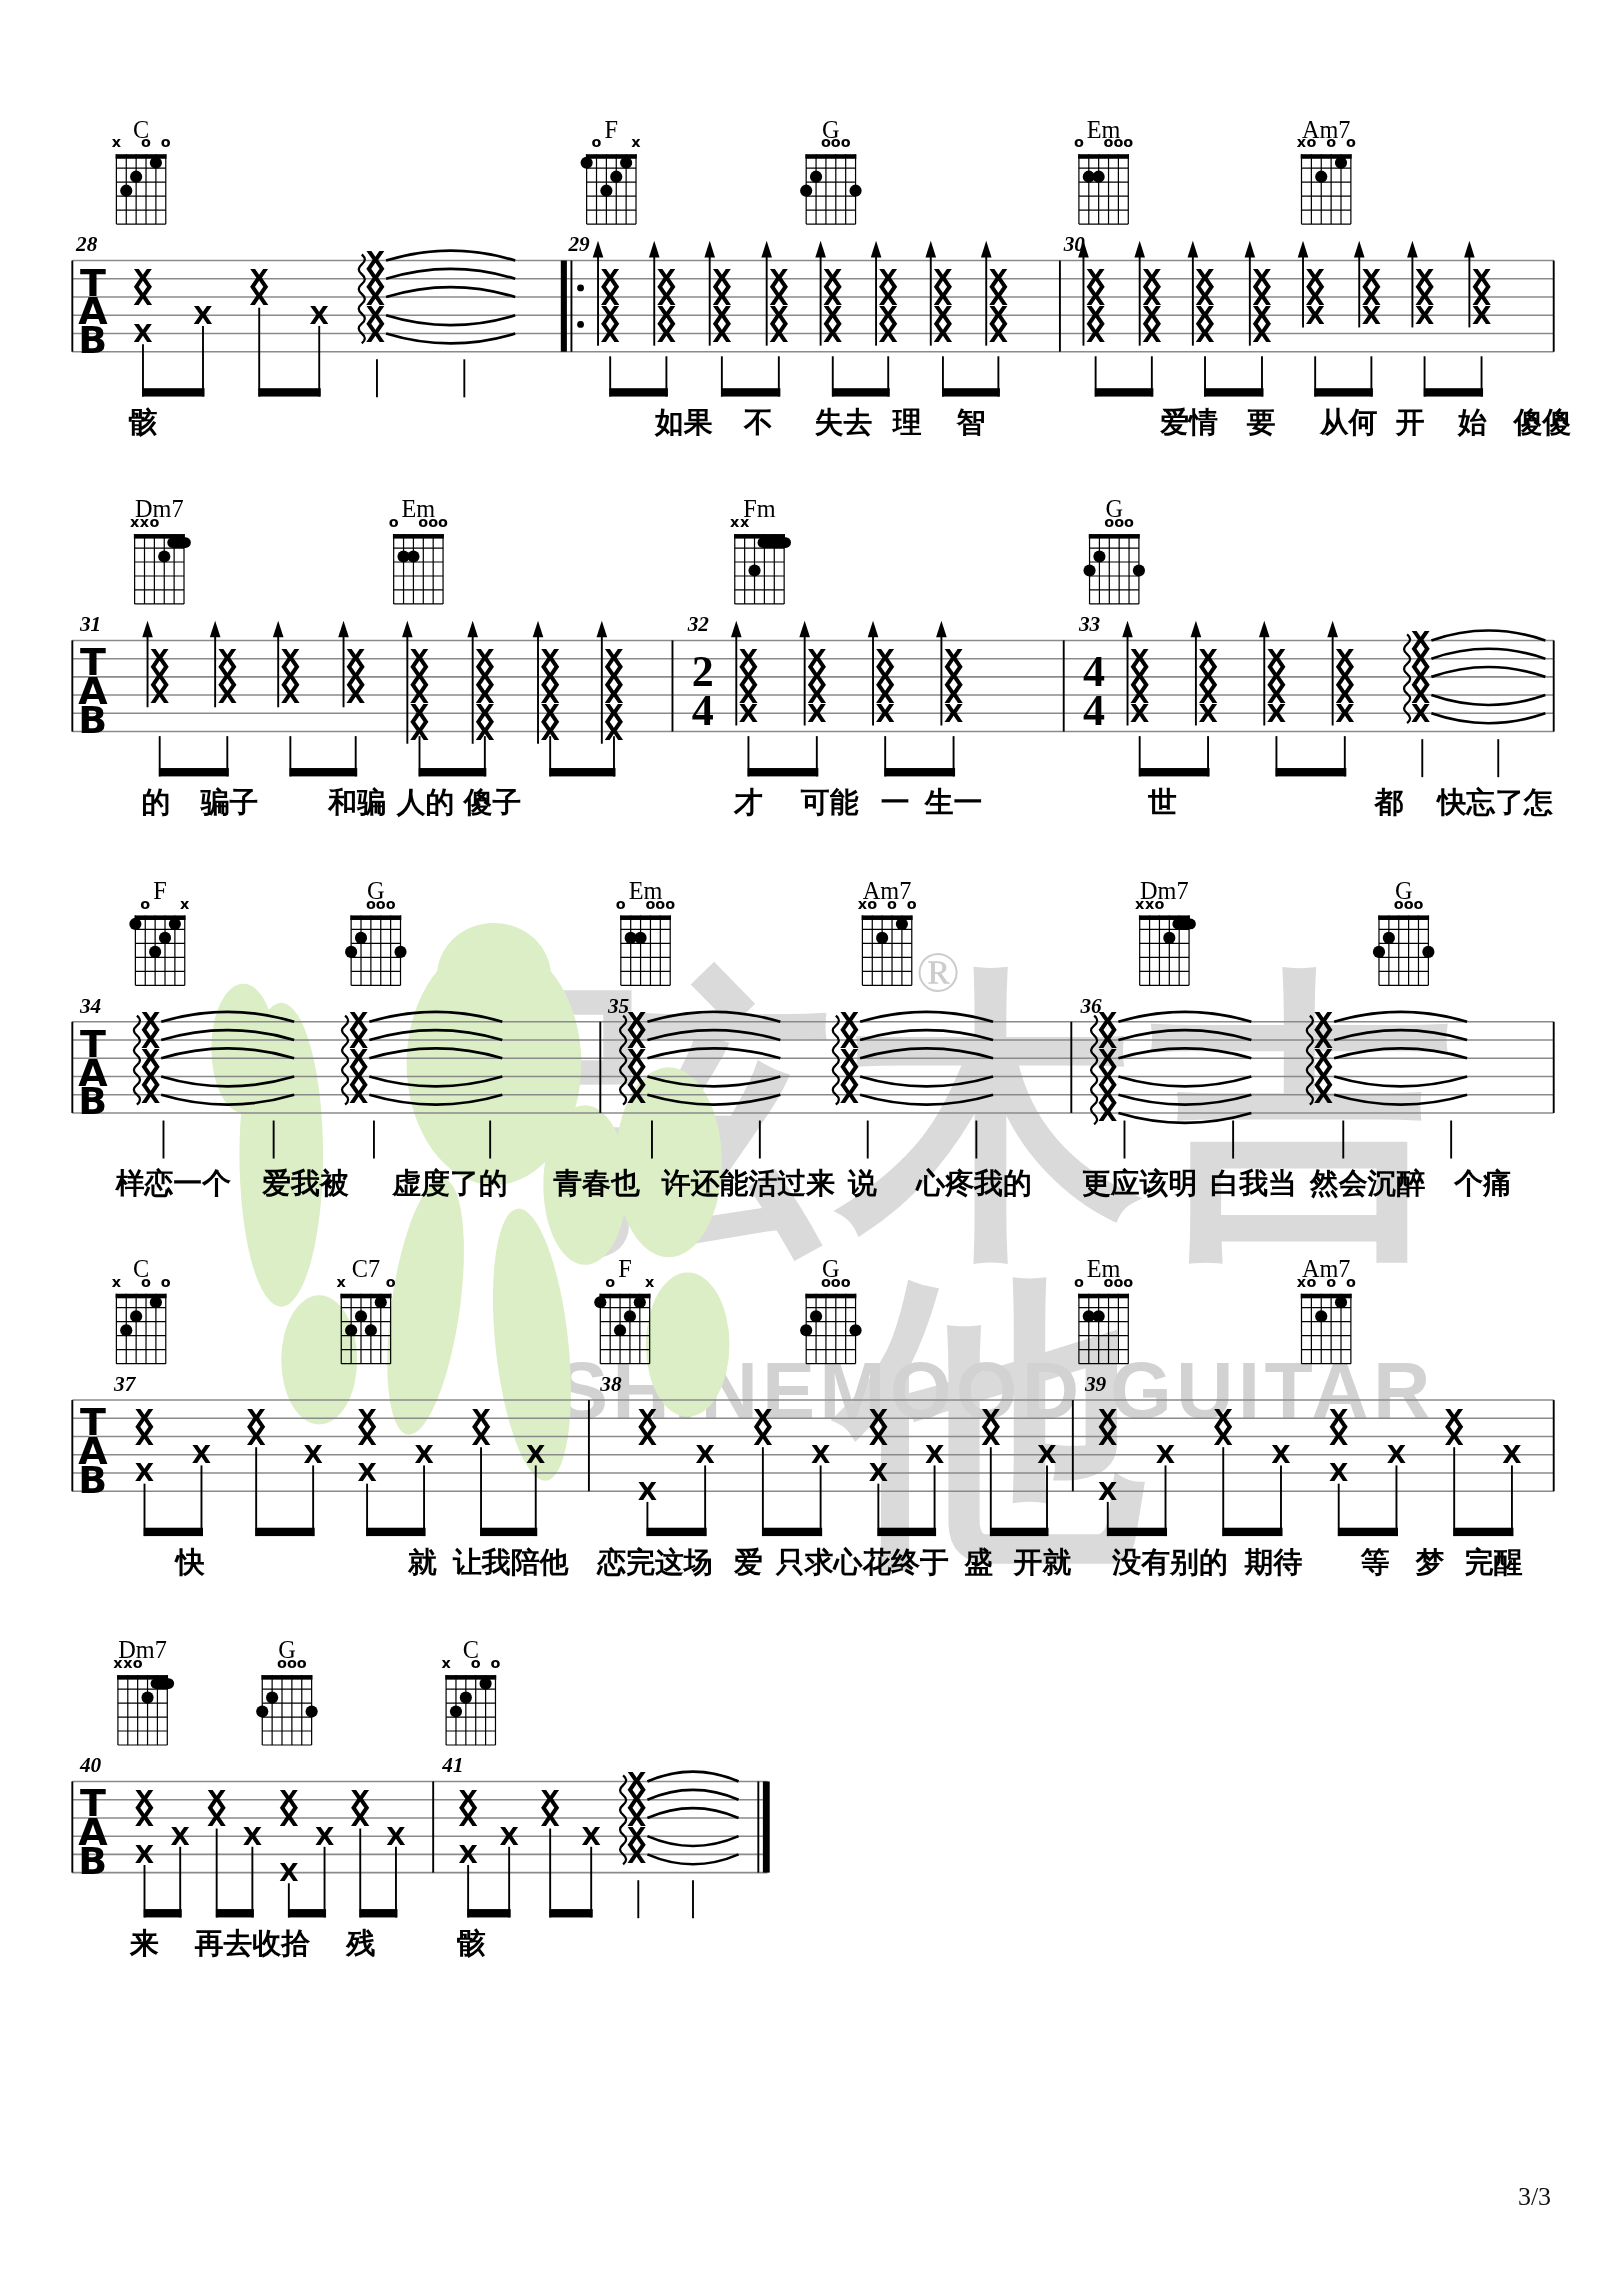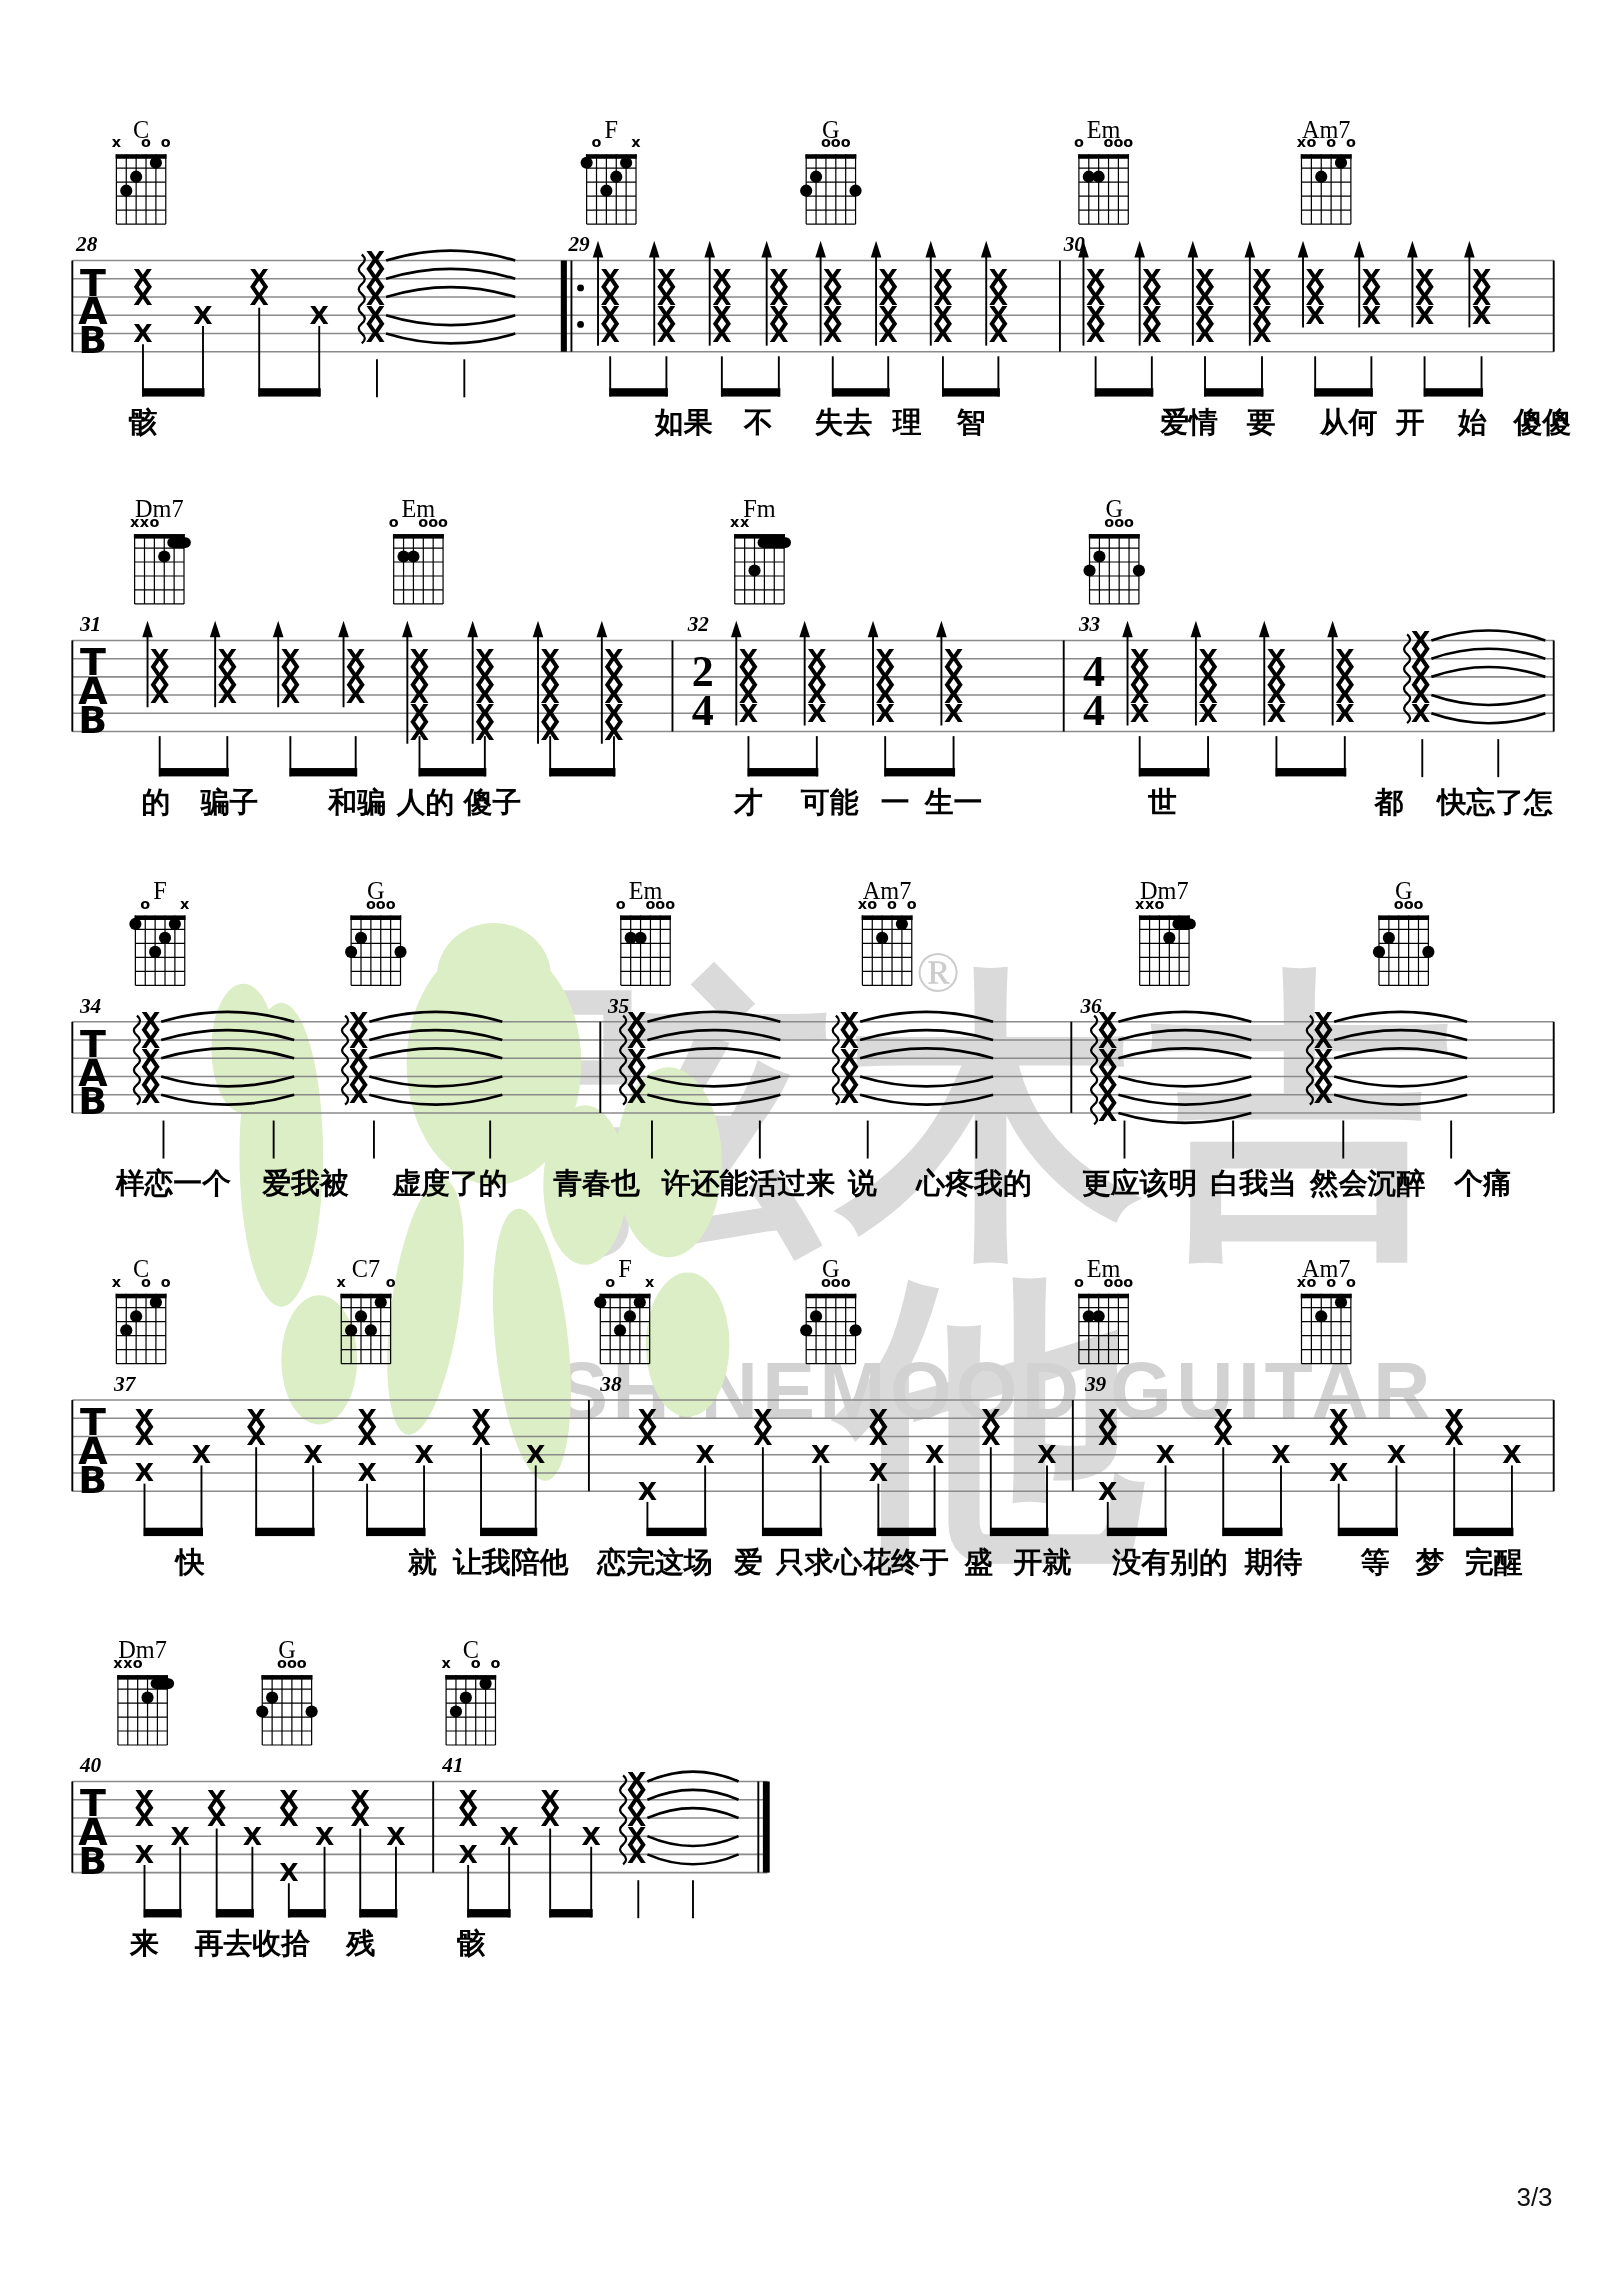--- a/index.html
+++ b/index.html
@@ -7,21 +7,21 @@
         font-family:"Liberation Sans",sans-serif;}
   #wm-cjk{position:absolute;left:486px;top:965px;width:1018px;text-align:center;
           font-size:304px;font-weight:bold;color:#dadada;letter-spacing:7.6px;line-height:1;
           font-family:"Liberation Sans",sans-serif;z-index:1;}
   #wm-latin{position:absolute;left:486px;top:1345px;width:1018px;text-align:center;
           font-size:79px;font-weight:bold;color:#d2d2d2;letter-spacing:4.6px;
           font-family:"Liberation Sans",sans-serif;z-index:1;}
   #wm-reg{position:absolute;left:916px;top:938px;font-size:58px;color:#cccccc;z-index:1;
           font-family:"Liberation Serif",serif;}
   #pagenum{position:absolute;left:1489px;top:2182px;width:91px;text-align:center;
-          font-size:26px;color:#111;font-family:Liberation Sans, sans-serif;z-index:3;}
+          font-size:26px;color:#111;font-family:Liberation Serif, serif;z-index:3;}
   svg{position:absolute;left:0;top:0;z-index:2;}
   svg text{font-family:"DejaVu Sans",sans-serif;}
   .xmark{font-size:33px;font-weight:bold;fill:#000;}
   .lyric{font-size:38px;font-weight:bold;fill:#000;}
   .mnum{font-size:28px;font-style:italic;font-weight:bold;fill:#000;font-family:"Liberation Serif",serif;}
   .chlabel{font-size:32px;fill:#000;font-family:"Liberation Serif",serif;}
   .chmark{font-size:19px;font-weight:bold;fill:#000;}
   .tabclef{font-size:50px;font-weight:bold;fill:#000;}
   .tsig{font-size:58px;font-weight:bold;fill:#000;font-family:"Liberation Serif",serif;}
 </style>

